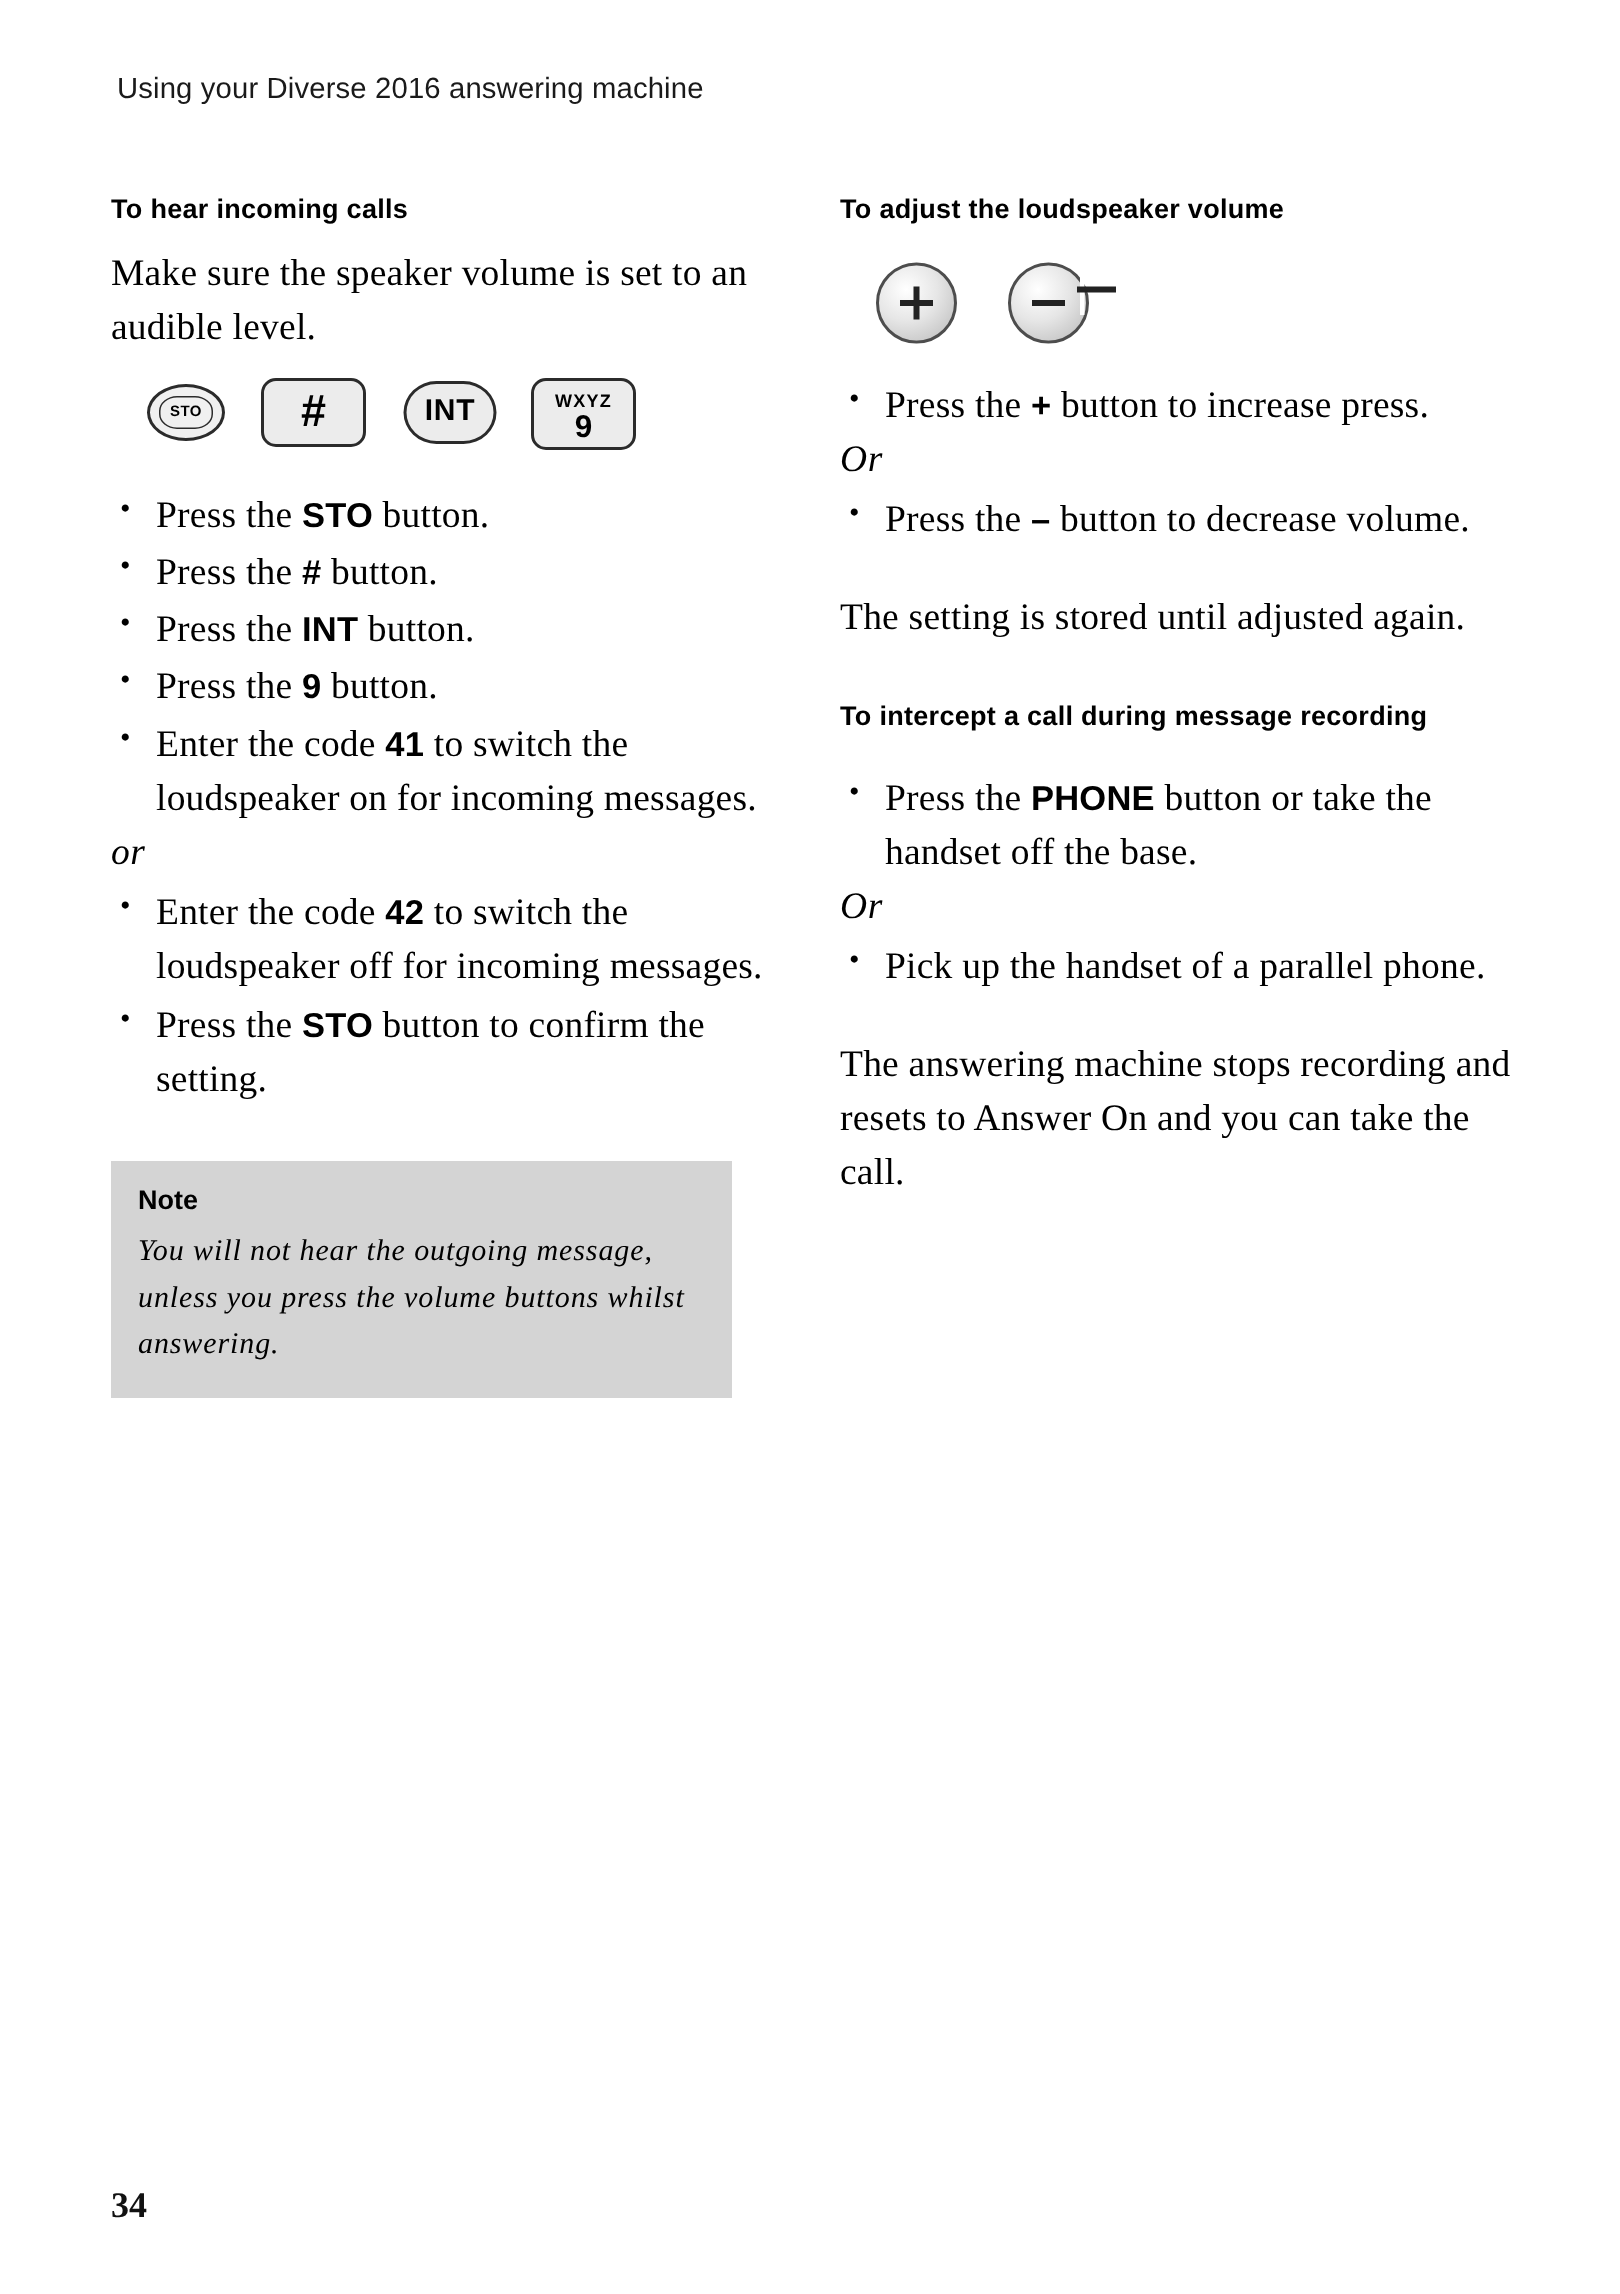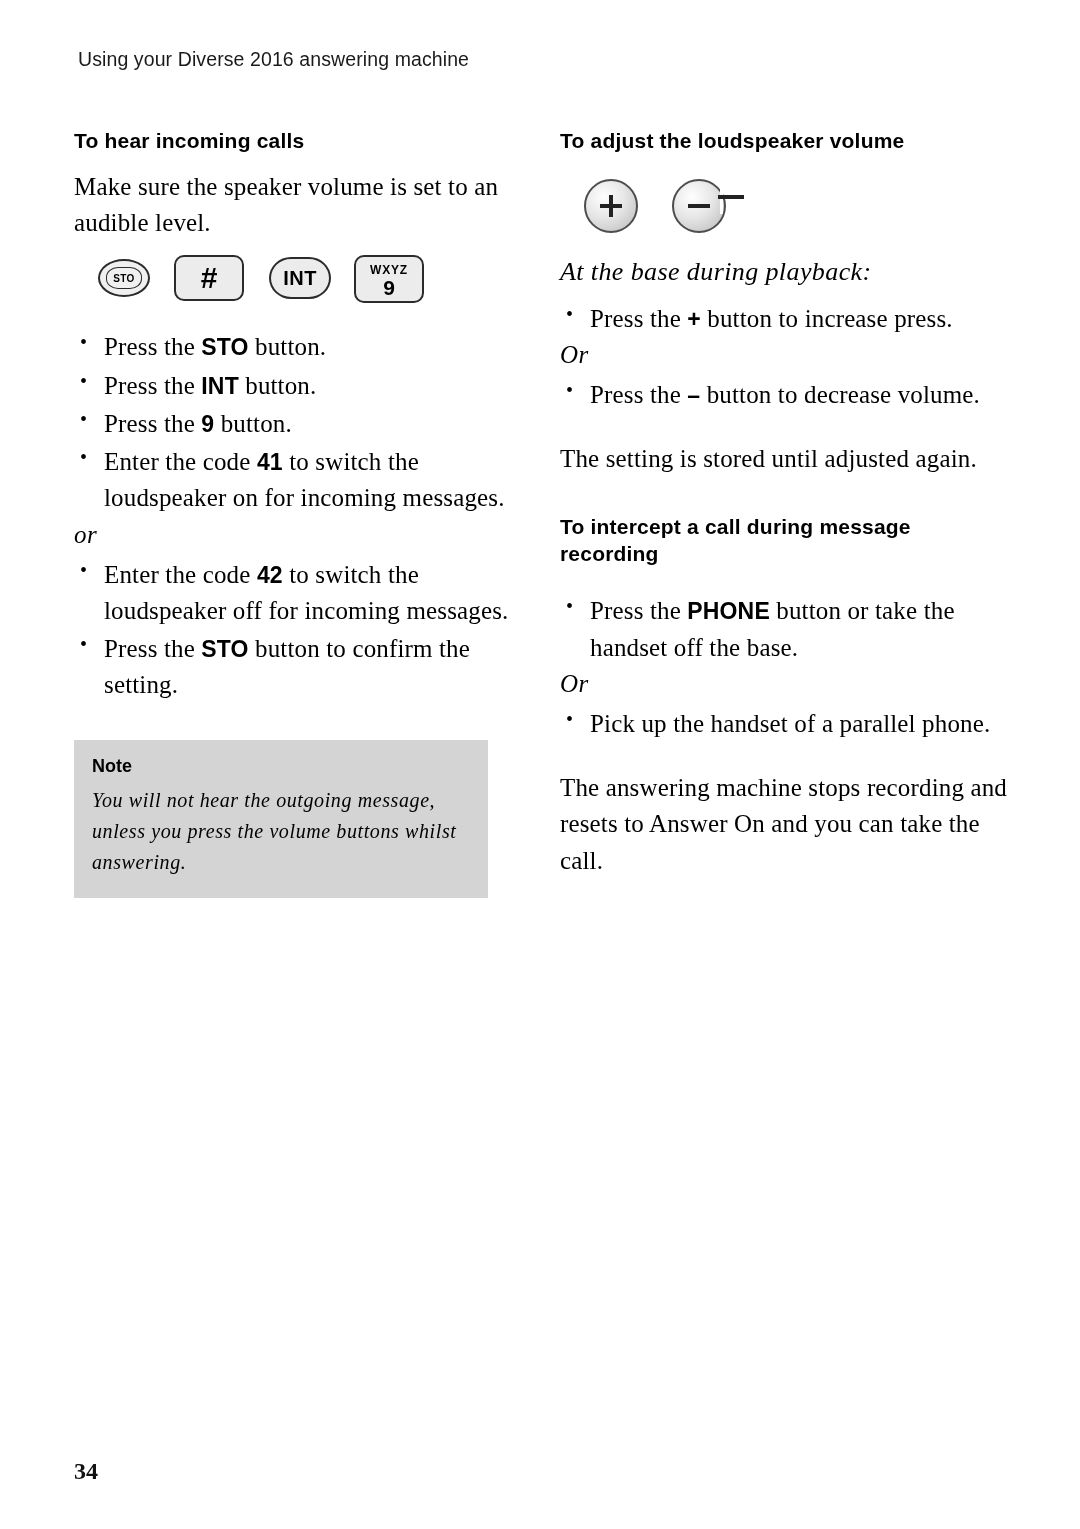--- a/index.html
+++ b/index.html
@@ -33,21 +33,21 @@
   .col {
     position: absolute;
     top: 128px;
     width: 450px;
   }
   .col-left { left: 74px; }
   .col-right { left: 560px; }
 
   h2.section-title {
     font-family: "Liberation Sans", sans-serif;
-    font-size: 21px;
+    font-size: 18px;
     font-weight: bold;
     margin: 0 0 14px 0;
     letter-spacing: 0.2px;
     line-height: 1.28;
   }
   p.body-text {
     font-family: "Liberation Serif", serif;
     font-size: 25px;
     line-height: 1.45;
     margin: 0 0 10px 0;
@@ -251,20 +251,21 @@
       <div class="key key-hash">#</div>
       <div class="key key-int">INT</div>
       <div class="key key-9">
         <span class="sup">WXYZ</span>
         <span class="num">9</span>
       </div>
     </div>
 
     <ul class="bullets">
       <li><span>Press the </span><span class="kb">STO</span><span> button.</span></li>
+      <li><span>Press the </span><span class="kb">#</span><span> button.</span></li>
       <li><span>Press the </span><span class="kb">INT</span><span> button.</span></li>
       <li><span>Press the </span><span class="kb">9</span><span> button.</span></li>
       <li><span>Enter the code </span><span class="kb">41</span><span> to switch the loudspeaker on for incoming messages.</span></li>
     </ul>
 
     <p class="italic-line">or</p>
 
     <ul class="bullets">
       <li><span>Enter the code </span><span class="kb">42</span><span> to switch the loudspeaker off for incoming messages.</span></li>
       <li><span>Press the </span><span class="kb">STO</span><span> button to confirm the setting.</span></li>
@@ -285,21 +286,20 @@
       <div class="circle-btn plus-btn">
           <span class="sym-plus"></span>
         </div>
       <div class="circle-btn minus-btn">
           <span class="sym-minus"></span>
         </div>
       <div class="minus-tail2"></div>
       <div class="minus-tail"></div>
     </div>
 
-    <p class="italic-line" style="font-size:26px; margin-bottom:14px;">At the base during playback:</p>
 
     <ul class="bullets">
       <li><span>Press the </span><span class="kb">+</span><span> button to increase press.</span></li>
     </ul>
 
     <p class="italic-line">Or</p>
 
     <ul class="bullets">
       <li><span>Press the </span><span class="kb">–</span><span> button to decrease volume.</span></li>
     </ul>

